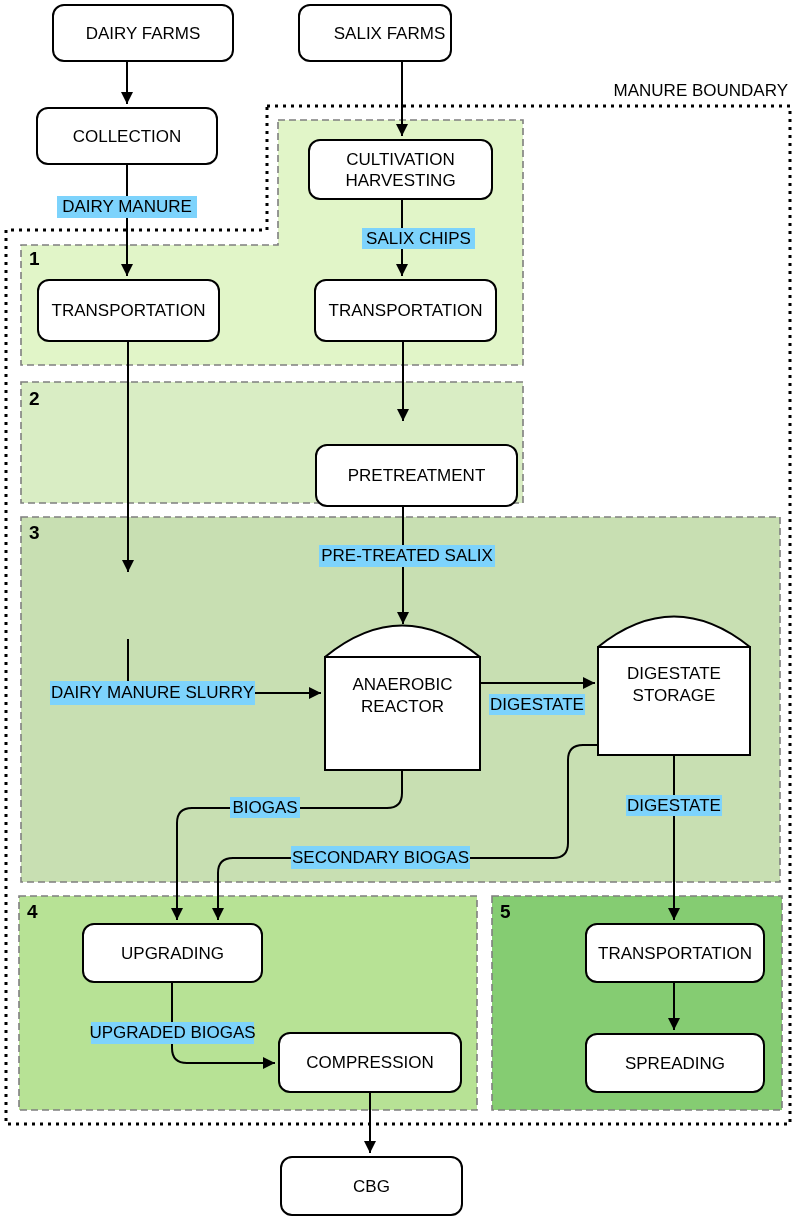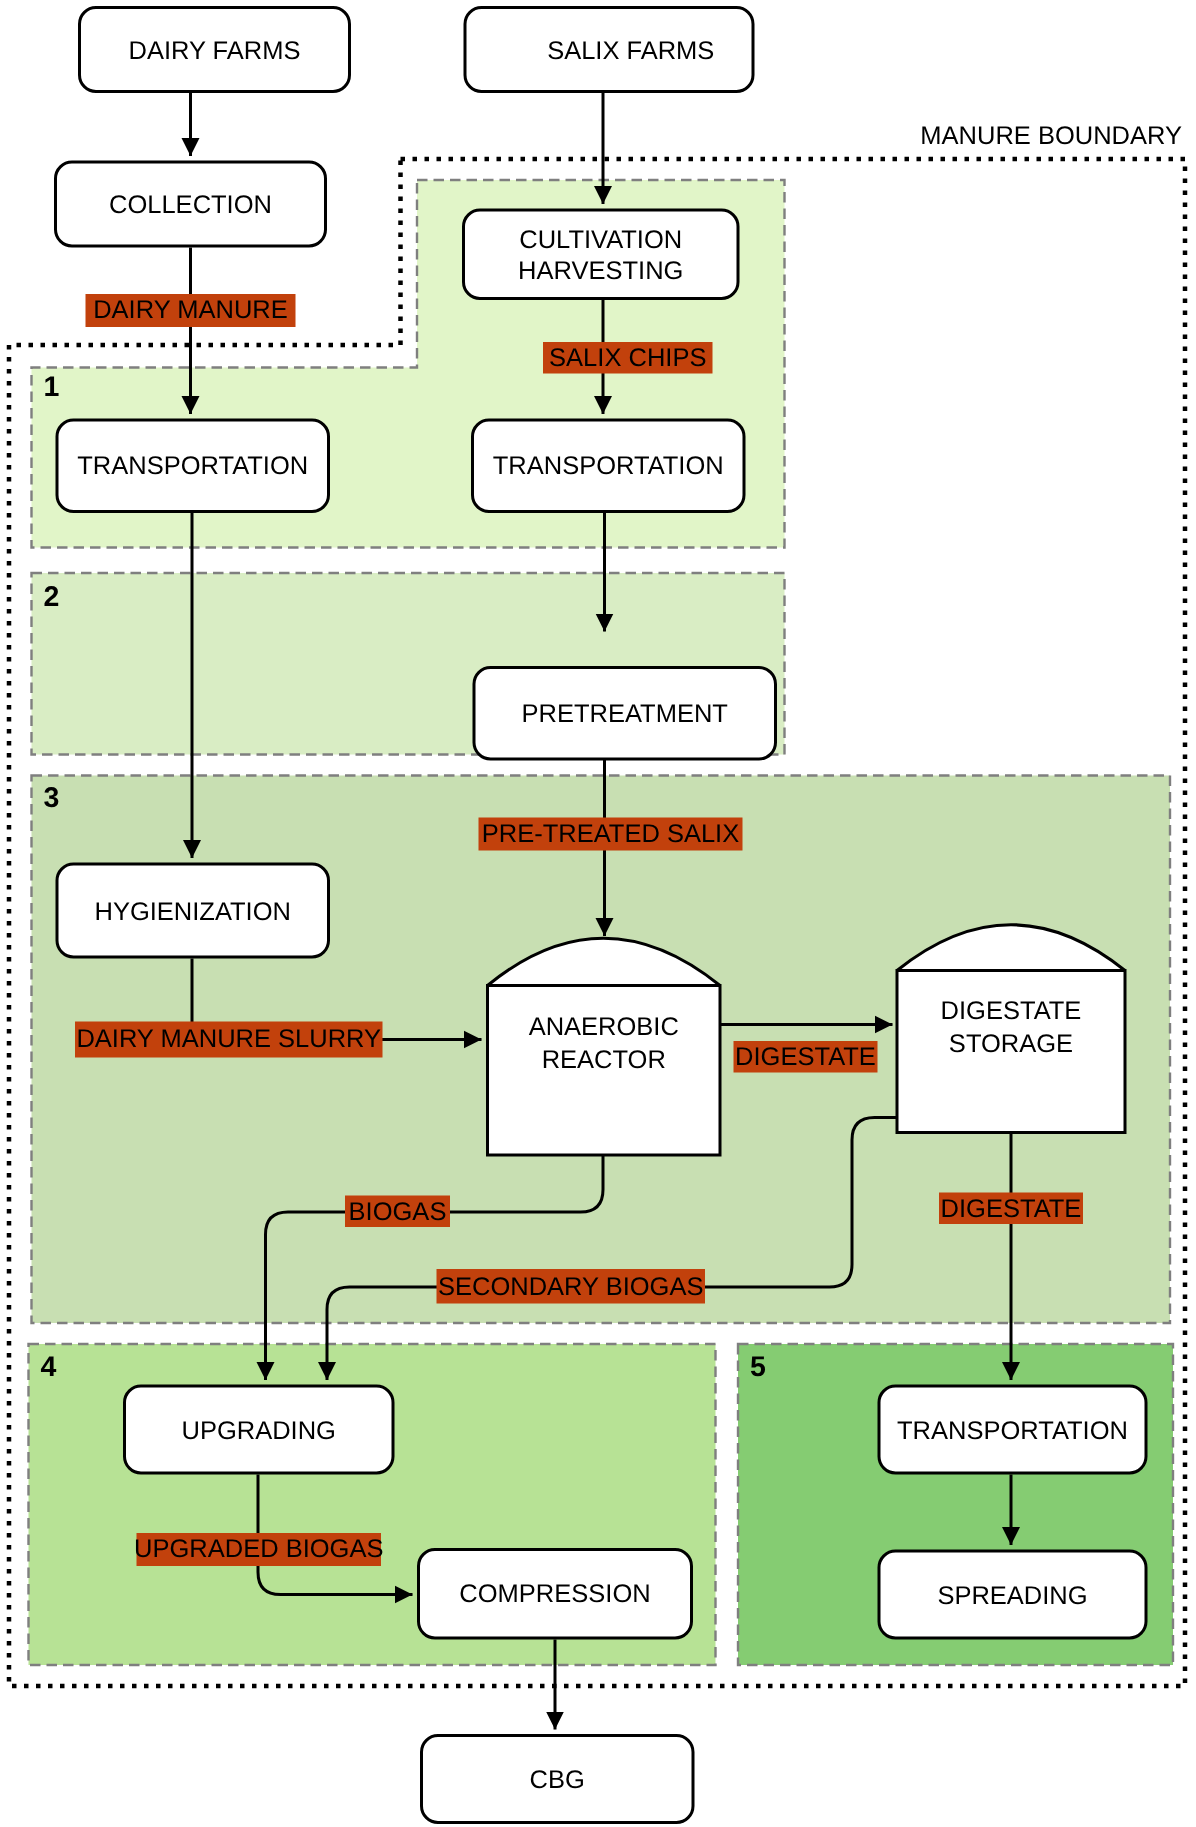--- a/index.html
+++ b/index.html
@@ -11,21 +11,21 @@
   .box {
     position:absolute; background:#ffffff; border:2px solid #000;
     border-radius:12px; display:flex; align-items:center; justify-content:center;
     text-align:center; font-size:17px; line-height:21px; box-sizing:border-box;
   }
   .tank-label {
     position:absolute; display:flex; align-items:center; justify-content:center;
     text-align:center; font-size:17px; line-height:22px;
   }
   .flow-label {
-    position:absolute; background:#c2410c; font-size:17px; white-space:nowrap;
+    position:absolute; background:#7dd3fc; font-size:17px; white-space:nowrap;
     display:flex; align-items:center; justify-content:center; box-sizing:border-box;
   }
   .zone-num { position:absolute; font-weight:bold; font-size:19px; }
   .boundary-label {
     position:absolute; font-size:17px; text-align:right; white-space:nowrap;
   }
 </style>
 </head>
 <body>
 
@@ -70,27 +70,26 @@
 
   <div class="boundary-label" style="left:598px; top:81px; width:190px;">MANURE BOUNDARY</div>
 
   <div class="zone-num" style="left:29px; top:248px;">1</div>
   <div class="zone-num" style="left:29px; top:388px;">2</div>
   <div class="zone-num" style="left:29px; top:522px;">3</div>
   <div class="zone-num" style="left:27px; top:901px;">4</div>
   <div class="zone-num" style="left:500px; top:901px;">5</div>
 
   <div class="box" style="left:24px; top:4px; width:182px; height:58px;margin-left:28px;">DAIRY FARMS</div>
-  <div class="box" style="left:309px; top:4px; width:194px; height:58px;padding-left:29px;">SALIX FARMS</div>
+  <div class="box" style="left:298px; top:4px; width:154px; height:58px;padding-left:29px;">SALIX FARMS</div>
   <div class="box" style="left:308px; top:139px; width:185px; height:61px; padding:0 28px;">CULTIVATION HARVESTING</div>
   <div class="box" style="left:36px; top:107px; width:182px; height:58px;">COLLECTION</div>
   <div class="box" style="left:37px; top:279px; width:183px; height:63px;">TRANSPORTATION</div>
   <div class="box" style="left:314px; top:279px; width:183px; height:63px;">TRANSPORTATION</div>
   <div class="box" style="left:315px; top:444px; width:203px; height:63px;">PRETREATMENT</div>
-  <div class="box" style="left:37px; top:575px; width:183px; height:64px;">HYGIENIZATION</div>
   <div class="tank-label" style="left:325px; top:660px; width:155px; height:72px; padding:0 20px; box-sizing:border-box;">ANAEROBIC REACTOR</div>
   <div class="tank-label" style="left:598px; top:650px; width:152px; height:70px; padding:0 18px; box-sizing:border-box;">DIGESTATE STORAGE</div>
   <div class="box" style="left:82px; top:923px; width:181px; height:60px;">UPGRADING</div>
   <div class="box" style="left:278px; top:1032px; width:184px; height:61px;">COMPRESSION</div>
   <div class="box" style="left:585px; top:923px; width:180px; height:60px;">TRANSPORTATION</div>
   <div class="box" style="left:280px; top:1156px; width:183px; height:60px;">CBG</div>
   <div class="box" style="left:585px; top:1033px; width:180px; height:60px;">SPREADING</div>
 
   <div class="flow-label" style="left:57px; top:196px; width:140px; height:22px;">DAIRY MANURE</div>
   <div class="flow-label" style="left:362px; top:228px; width:113px; height:21px;">SALIX CHIPS</div>

